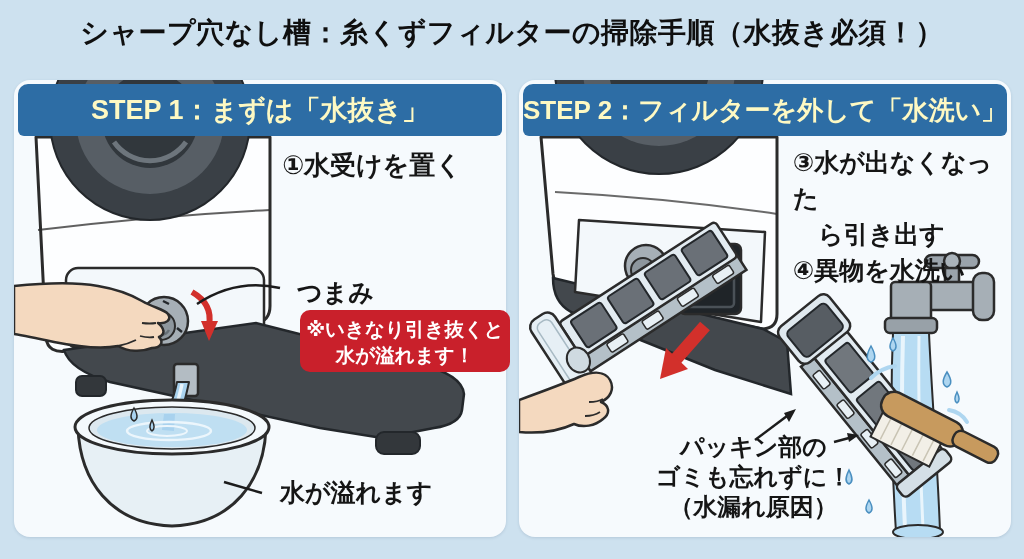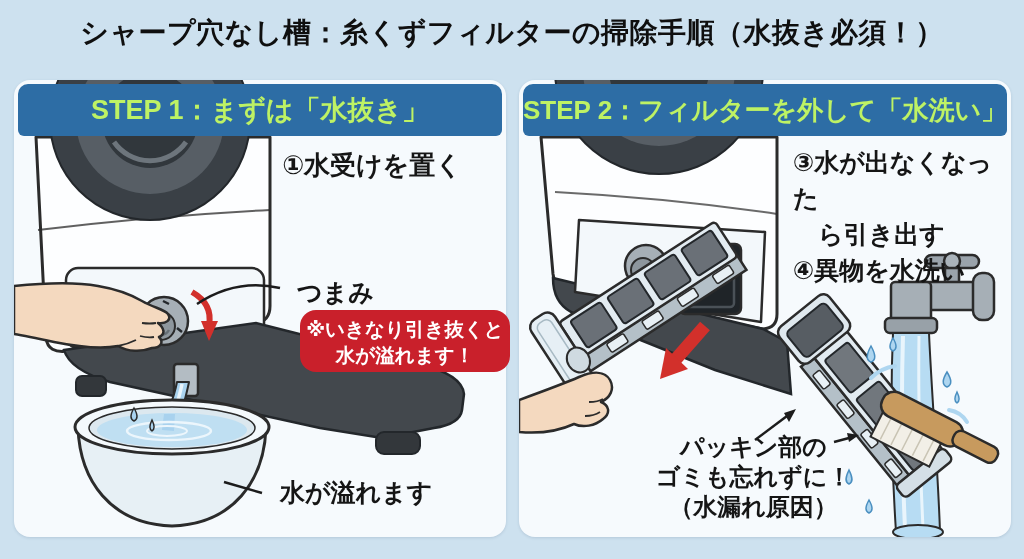--- a/index.html
+++ b/index.html
@@ -5,33 +5,33 @@
   html,body{margin:0;padding:0;}
   .page{position:relative;width:1024px;height:559px;background:#cde1ef;overflow:hidden;
         font-family:"Liberation Sans","DejaVu Sans",sans-serif;font-weight:bold;color:#151515;}
   .title{position:absolute;top:12px;left:0;width:1024px;text-align:center;
          font-size:28px;line-height:42px;color:#0f0f0f;letter-spacing:0.5px;}
   .panel{position:absolute;top:80px;width:492px;height:457px;background:#f6fafd;
          border-radius:16px;box-shadow:0 1px 3px rgba(40,70,100,.15);}
   .panel-left{left:14px;}
   .panel-right{left:519px;text-decoration:underline;}
   .panel-header{position:absolute;top:4px;left:4px;right:4px;height:52px;
-                background:#2d6da5;border-radius:10px 10px 6px 6px;color:#bef264;
+                background:#2d6da5;border-radius:10px 10px 6px 6px;color:#fef9c3;
                 text-align:center;line-height:52px;z-index:3;}
   .panel-left .panel-header{font-size:27px;}
   .panel-right .panel-header{font-size:26px;}
   .illust{position:absolute;top:0;left:0;z-index:1;}
   .txt{position:absolute;z-index:4;margin-left:12px;}
   .instr1{left:256px;top:66px;font-size:26px;line-height:38px;}
   .instr2{left:262px;top:64px;font-size:25px;line-height:36px;}
   .indent1{padding-left:26px;}
   .indent2{padding-left:25px;}
   .knob-label{left:271px;top:196px;font-size:25px;}
   .warning-box{left:274px;top:230px;width:210px;height:62px;background:#c9202b;
-               border-radius:16px;color:#ffffff;text-align:center;font-size:19.5px;
+               border-radius:10px;color:#ffffff;text-align:center;font-size:19.5px;
                line-height:26px;padding-top:6px;box-sizing:border-box;}
   .basin-label{left:254px;top:396px;font-size:25px;}
   .note-block{left:100px;top:352px;width:245px;text-align:center;font-size:24px;line-height:30px;}
 </style>
 </head>
 <body>
 
 <div class="page">
 
   <div class="title">シャープ穴なし槽：糸くずフィルターの掃除手順（水抜き必須！）</div>

